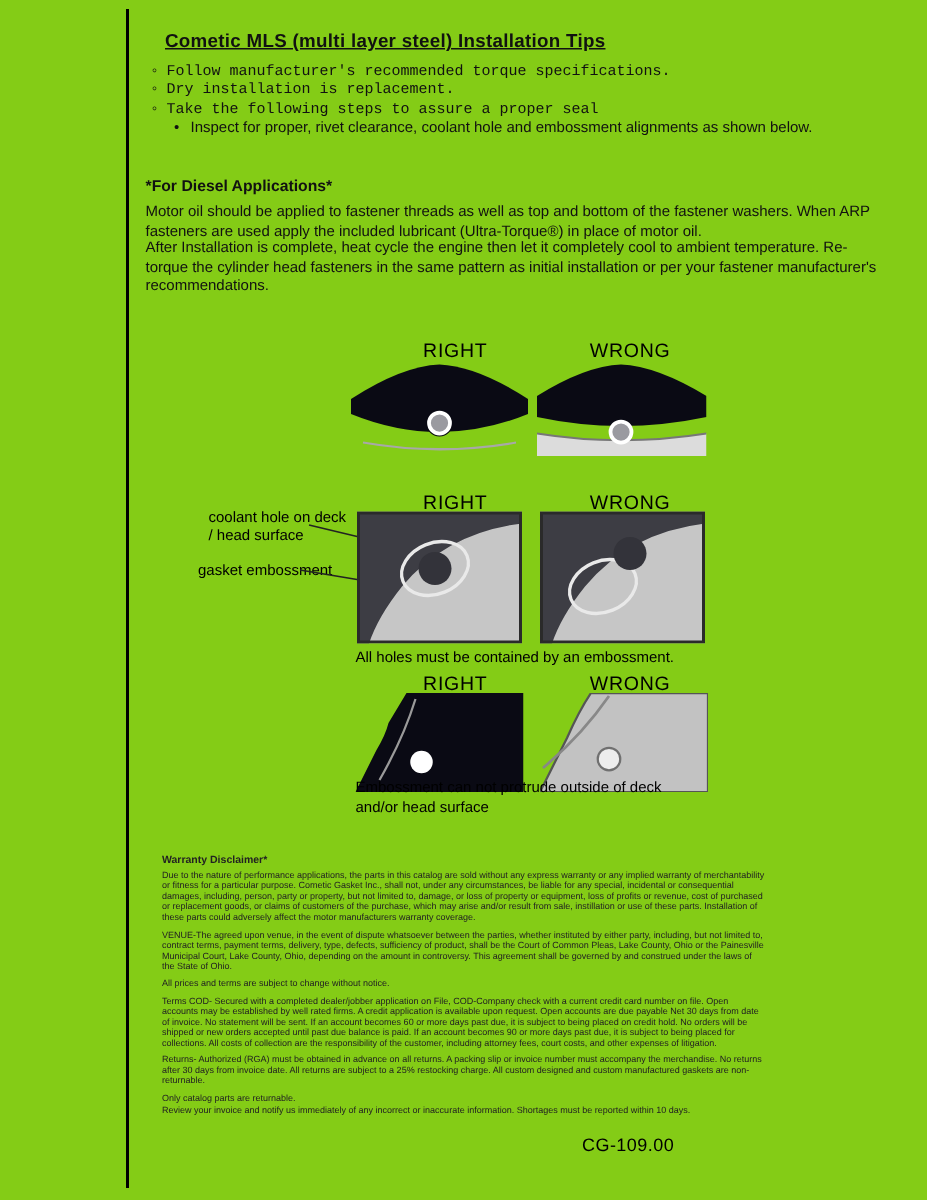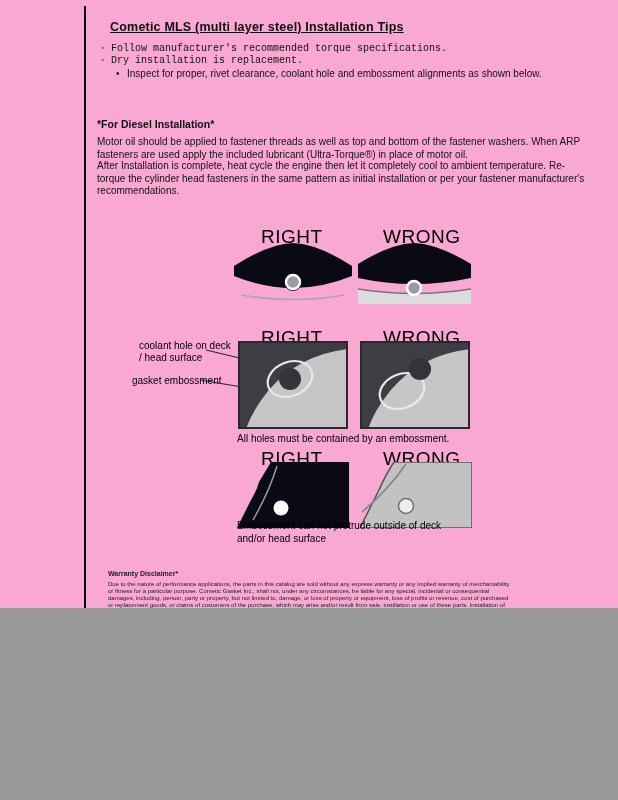--- a/index.html
+++ b/index.html
@@ -1,34 +1,34 @@
 <!DOCTYPE html>
 <html><head>
 <meta charset="utf-8">
 <style>
   * { margin:0; padding:0; box-sizing:border-box; }
   html,body { background:#9a9a9a; }
   body { font-family:"Liberation Sans", sans-serif; }
-  #page { position:relative; width:618px; height:608px; background:#f9a8d4; margin:0 auto; overflow:hidden; color:#111; }
+  #page { position:relative; width:618px; height:800px; background:#84cc16; margin:0 auto; overflow:hidden; color:#111; }
   .spine { position:absolute; left:84px; top:6px; width:2px; height:786px; background:#000; }
 
   .title { position:absolute; left:110px; top:20px; font-size:12.5px; font-weight:bold; text-decoration:underline; letter-spacing:.2px; }
 
   .tips { position:absolute; left:100px; top:43px; font-size:10px; line-height:12.3px; }
   .tip { position:relative; padding-left:11px;font-family:Liberation Mono, monospace; }
   .tip::before { content:"◦"; position:absolute; left:0; top:0; }
   .subtip { position:relative; padding-left:11px; margin-left:16px; }
   .subtip::before { content:"•"; position:absolute; left:0; top:0; }
 
   .diesel-heading { position:absolute; left:97px; top:118px; font-size:10.5px; font-weight:bold; }
   .para-1 { position:absolute; left:97px; top:136px; width:488px; font-size:10px; line-height:12.5px; }
   .para-2 { position:absolute; left:97px; top:160px; width:488px; font-size:10px; line-height:12.5px; }
   .note { position:absolute; left:97px; top:212px; font-size:10px; }
 
-  .col-head { position:absolute; width:64px; text-align:left; font-size:19px; letter-spacing:.5px; color:#000; }
+  .col-head { position:absolute; width:64px; text-align:right; font-size:13px; letter-spacing:.5px; color:#000; }
   .caption { position:absolute; font-size:10px; color:#000; }
   .diagram { position:absolute; line-height:0; }
   .ptr-label { position:absolute; font-size:10px; line-height:11.5px; color:#000;margin-left:24px; }
   .ptr-lines { position:absolute; left:198px; top:342px; }
 
   .disclaimer { position:absolute; left:108px; top:570px; width:402px; font-size:6px; line-height:7px; color:#222; }
   .disclaimer h4 { font-size:7px; font-weight:bold; margin-bottom:4px; }
   .disclaimer p { margin-bottom:4.5px; }
   .disclaimer p.tight { margin-bottom:1px; }
 
@@ -38,24 +38,25 @@
 <body>
 
 <div id="page">
   <div class="spine"></div>
 
   <div class="title">Cometic MLS (multi layer steel) Installation Tips</div>
 
   <div class="tips">
     <div class="tip">Follow manufacturer's recommended torque specifications.</div>
     <div class="tip">Dry installation is replacement.</div>
+    <div class="tip">Take the following steps to assure a proper seal</div>
     <div class="subtip">Inspect for proper, rivet clearance, coolant hole and embossment alignments as shown below.</div>
   </div>
 
-  <div class="diesel-heading">*For Diesel Installation*</div>
+  <div class="diesel-heading">*For Diesel Applications*</div>
   <div class="para-1">Motor oil should be applied to fastener threads as well as top and bottom of the fastener washers. When ARP fasteners are used apply the included lubricant (Ultra-Torque®) in place of motor oil.</div>
   <div class="para-2">After Installation is complete, heat cycle the engine then let it completely cool to ambient temperature. Re-torque the cylinder head fasteners in the same pattern as initial installation or per your fastener manufacturer's recommendations.</div>
 
   <div class="col-head" style="left:261px; top:226px;">RIGHT</div>
   <div class="col-head" style="left:383px; top:226px;">WRONG</div>
 
   <div class="diagram" style="left:234px; top:242px;">
     <svg width="118" height="62" viewBox="0 0 118 62">
       <path d="M0,24 Q34,2 59,1 Q84,2 118,24 L118,34 Q59,58 0,34 Z" fill="#0a0a14"></path>
       <path d="M8,53 Q59,62 110,53" stroke="#a8a8a8" stroke-width="1.5" fill="none"></path>

